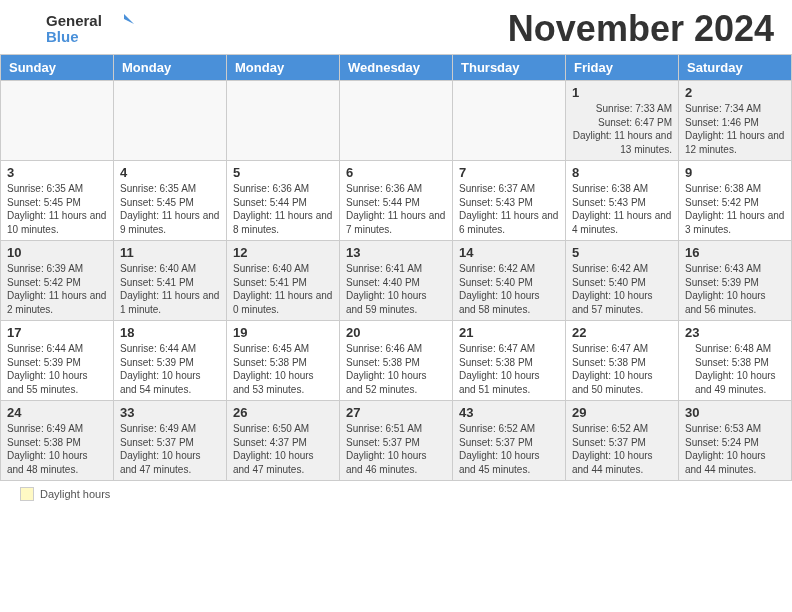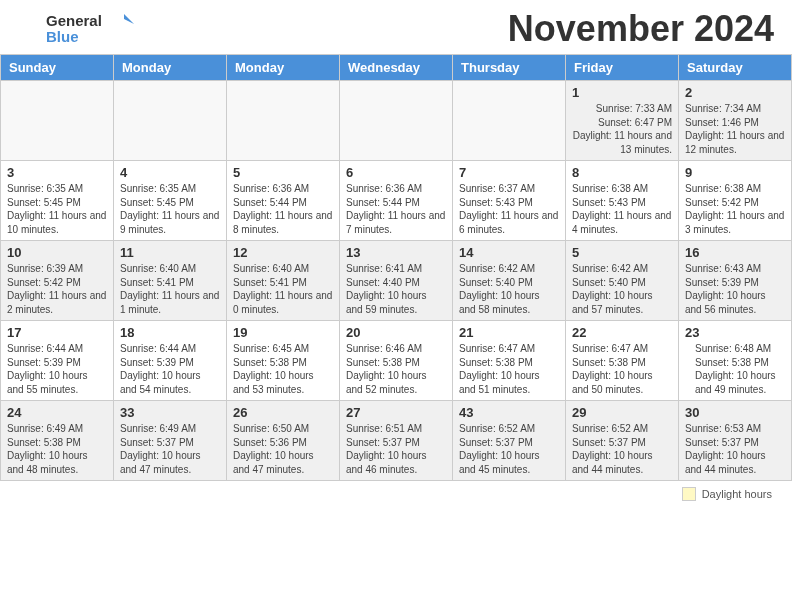--- a/index.html
+++ b/index.html
@@ -14,21 +14,21 @@
     .subtitle { font-size: 16px; color: #555; }
     
     .calendar { width: 792px; border-collapse: collapse; }
     .calendar th { background: #4a90d9; color: #fff; text-align: left; padding: 5px 8px; font-size: 13px; border: 1px solid #ccc; }
     .calendar td { border: 1px solid #ccc; vertical-align: top; padding: 4px 6px; width: 113px; font-size: 10.5px; color: #333; min-height: 75px; }
     .calendar td.empty { background: #f8f8f8; }
     .calendar td.shaded { background: #f0f0f0; }
     .day-num { font-size: 13px; font-weight: bold; margin-bottom: 2px; }
     .day-info { font-size: 10px; color: #444; line-height: 1.35; }
     
-    .footer { padding: 6px 20px; display: flex; align-items: center; font-size: 11px; color: #555; justify-content: flex-end; }
+    .footer { padding: 6px 20px; display: flex; align-items: center; font-size: 11px; color: #555; }
     .footer-dot { width: 14px; height: 14px; background: #fff9c4; border: 1px solid #ccc; margin-right: 6px; display: inline-block; }
   </style>
 </head>
 <body>
 
 <div class="header">
   <div class="logo">
     <svg width="90" height="42" viewBox="0 0 90 42">
       <text x="0" y="18" font-size="15" font-weight="bold" fill="#333" font-family="Arial">General</text>
       <text x="0" y="34" font-size="15" font-weight="bold" fill="#4a90d9" font-family="Arial">Blue</text>
@@ -213,21 +213,21 @@
         </td>
         <td class="shaded">
           <div class="day-num">33</div>
           <div class="day-info" style="white-space: pre-line;">Sunrise: 6:49 AM
 Sunset: 5:37 PM
 Daylight: 10 hours and 47 minutes.</div>
         </td>
         <td class="shaded">
           <div class="day-num">26</div>
           <div class="day-info" style="white-space: pre-line;">Sunrise: 6:50 AM
-Sunset: 5:36 PM
+Sunset: 4:37 PM
 Daylight: 10 hours and 47 minutes.</div>
         </td>
         <td class="shaded">
           <div class="day-num">27</div>
           <div class="day-info" style="white-space: pre-line;">Sunrise: 6:51 AM
 Sunset: 5:37 PM
 Daylight: 10 hours and 46 minutes.</div>
         </td>
         <td class="shaded">
           <div class="day-num">43</div>
@@ -237,21 +237,21 @@
         </td>
         <td class="shaded">
           <div class="day-num">29</div>
           <div class="day-info" style="white-space: pre-line;">Sunrise: 6:52 AM
 Sunset: 5:37 PM
 Daylight: 10 hours and 44 minutes.</div>
         </td>
         <td class="shaded">
           <div class="day-num">30</div>
           <div class="day-info" style="white-space: pre-line;">Sunrise: 6:53 AM
-Sunset: 5:37 PM
+Sunset: 5:24 PM
 Daylight: 10 hours and 44 minutes.</div>
         </td>
       </tr>
     </tbody>
 </table>
 
 <div class="footer">
   <div class="footer-dot"></div>
   <span>Daylight hours</span>
 </div>

